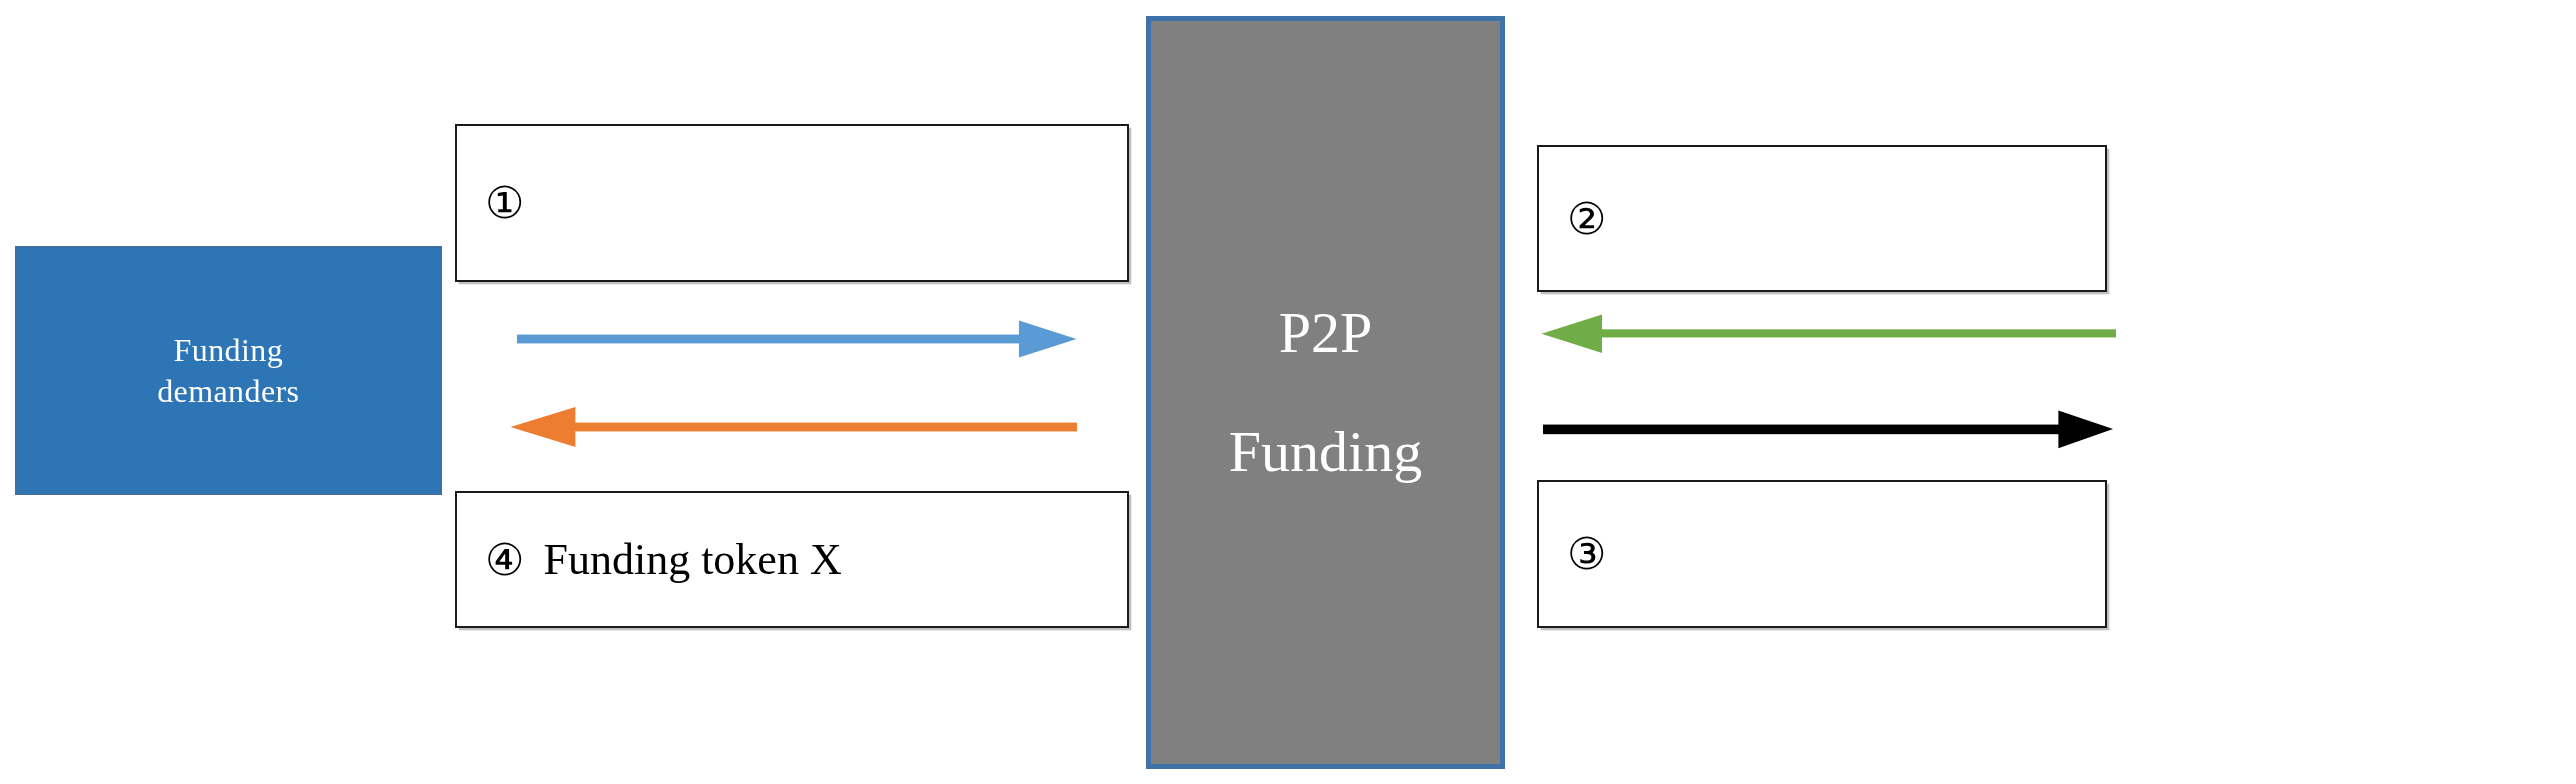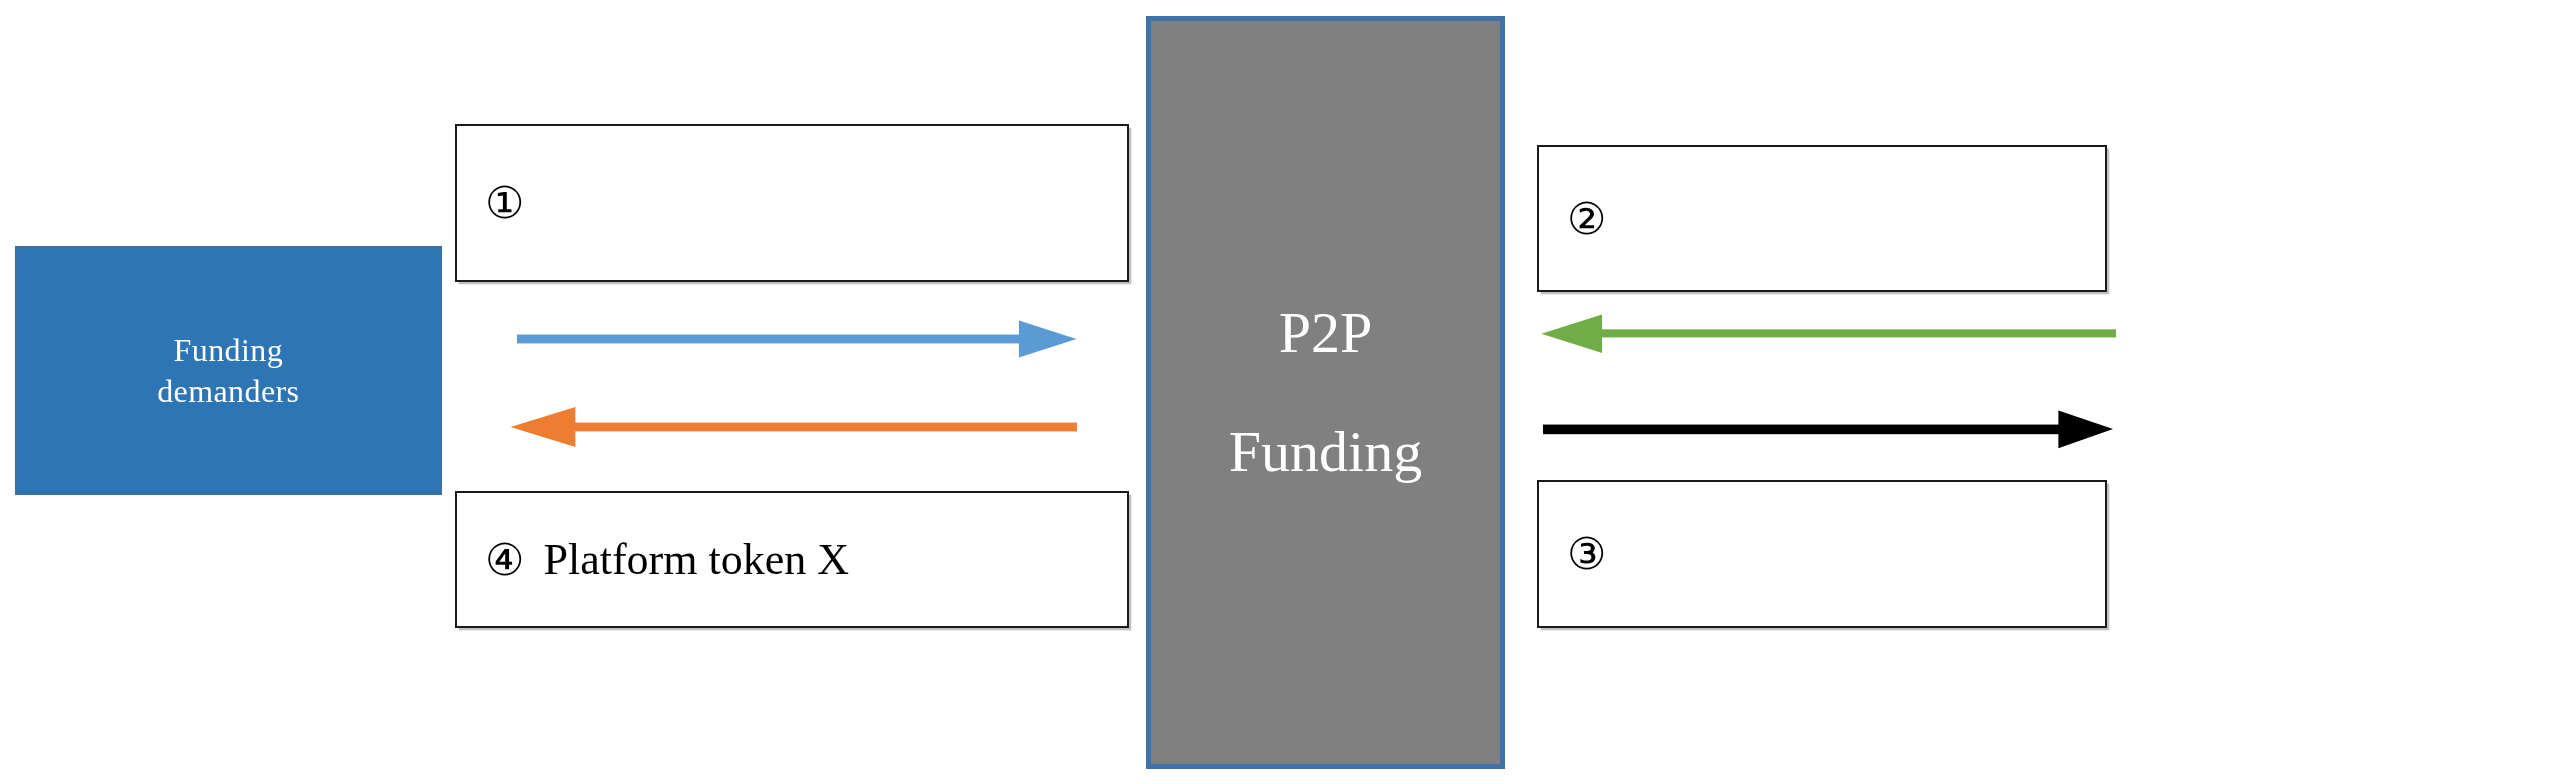--- a/index.html
+++ b/index.html
@@ -100,21 +100,21 @@
     <span class="line">Funding</span>
     <span class="line">demanders</span>
   </div>
 
   <div class="label-box" id="label-box-1">
     <span class="circled-num">①</span>
   </div>
 
   <div class="label-box" id="label-box-4">
     <span class="circled-num">④</span>
-    <span>Platform token X</span>
+    <span>Funding token X</span>
   </div>
 
   <div class="arrow" id="arrow-obligation">
     <svg width="561" height="46" viewBox="0 0 760 62" xmlns="http://www.w3.org/2000/svg">
       <rect x="0" y="25" width="690" height="12" fill="#5B9BD5"></rect>
       <polygon points="680,6 758,31 680,56" fill="#5B9BD5"></polygon>
     </svg>
   </div>
 
   <div class="arrow" id="arrow-currency-x">

